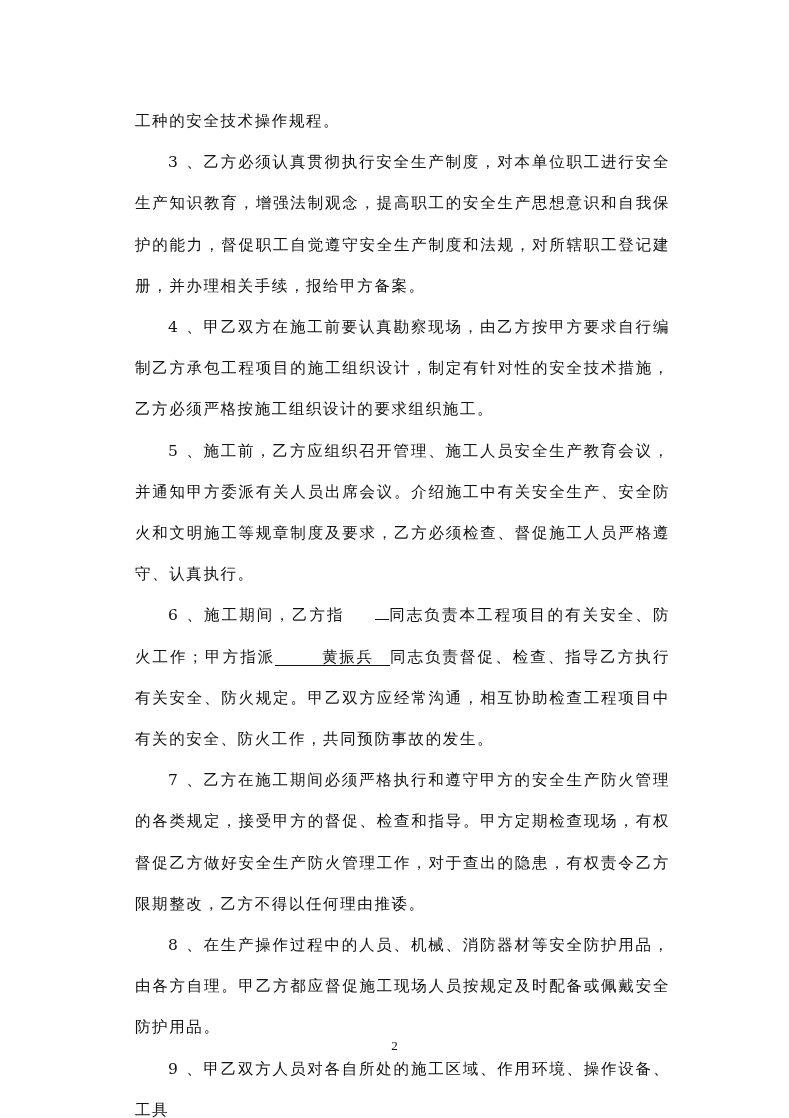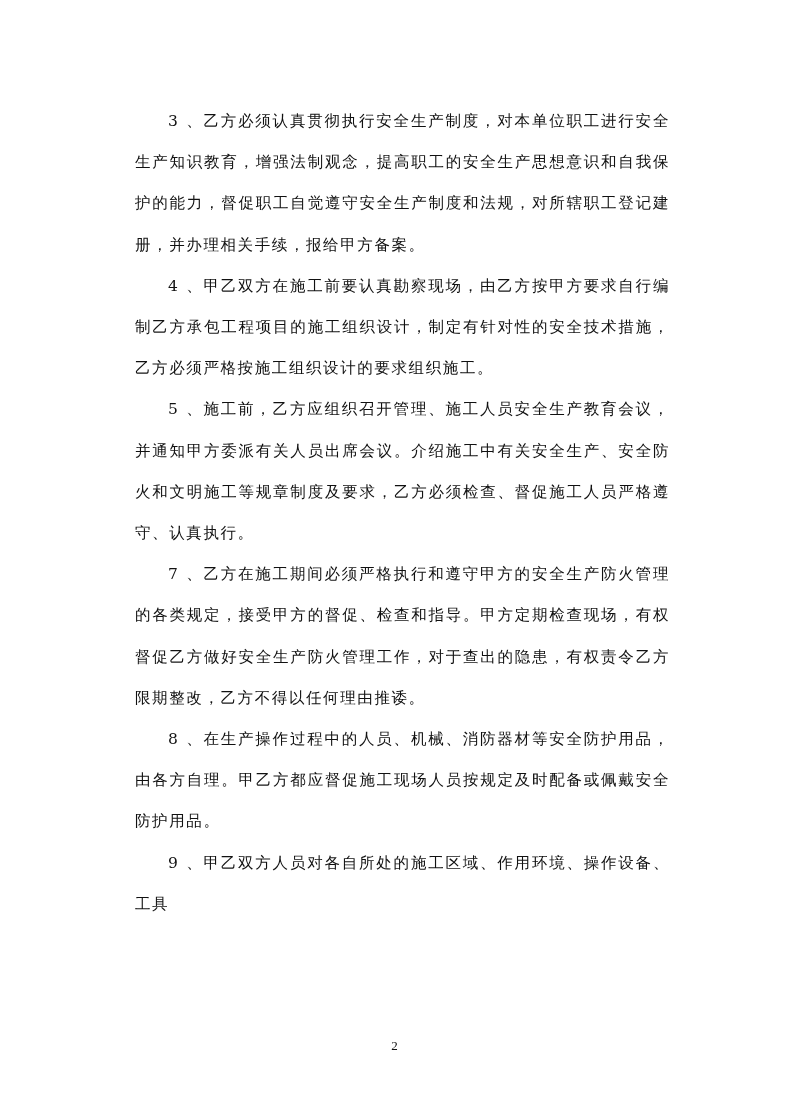--- a/index.html
+++ b/index.html
@@ -23,21 +23,23 @@
     .page-number {
       position: absolute; left: 0; width: 789px; top: 1038px;
       text-align: center; font-size: 13px; font-family: "Liberation Serif", serif;
     }
   </style>
 </head>
 <body>
 
 <div class="page">
   <div class="body-text">
+    <p class="para">工种的安全技术操作规程。</p>
     <p class="para indent">3 、乙方必须认真贯彻执行安全生产制度，对本单位职工进行安全生产知识教育，增强法制观念，提高职工的安全生产思想意识和自我保护的能力，督促职工自觉遵守安全生产制度和法规，对所辖职工登记建册，并办理相关手续，报给甲方备案。</p>
     <p class="para indent">4 、甲乙双方在施工前要认真勘察现场，由乙方按甲方要求自行编制乙方承包工程项目的施工组织设计，制定有针对性的安全技术措施，乙方必须严格按施工组织设计的要求组织施工。</p>
     <p class="para indent">5 、施工前，乙方应组织召开管理、施工人员安全生产教育会议，并通知甲方委派有关人员出席会议。介绍施工中有关安全生产、安全防火和文明施工等规章制度及要求，乙方必须检查、督促施工人员严格遵守、认真执行。</p>
+    <p class="para indent"><span>6 、施工期间，乙方指</span><span class="gap"></span><span class="blank blank-a"></span><span>同志负责本工程项目的有关安全、防火工作；甲方指派</span><span class="blank blank-b">黄振兵</span><span>同志负责督促、检查、指导乙方执行有关安全、防火规定。甲乙双方应经常沟通，相互协助检查工程项目中有关的安全、防火工作，共同预防事故的发生。</span></p>
     <p class="para indent">7 、乙方在施工期间必须严格执行和遵守甲方的安全生产防火管理的各类规定，接受甲方的督促、检查和指导。甲方定期检查现场，有权督促乙方做好安全生产防火管理工作，对于查出的隐患，有权责令乙方限期整改，乙方不得以任何理由推诿。</p>
     <p class="para indent">8 、在生产操作过程中的人员、机械、消防器材等安全防护用品，由各方自理。甲乙方都应督促施工现场人员按规定及时配备或佩戴安全防护用品。</p>
     <p class="para indent">9 、甲乙双方人员对各自所处的施工区域、作用环境、操作设备、工具</p>
   </div>
   <div class="page-number">2</div>
 </div>
 
 </body></html>

